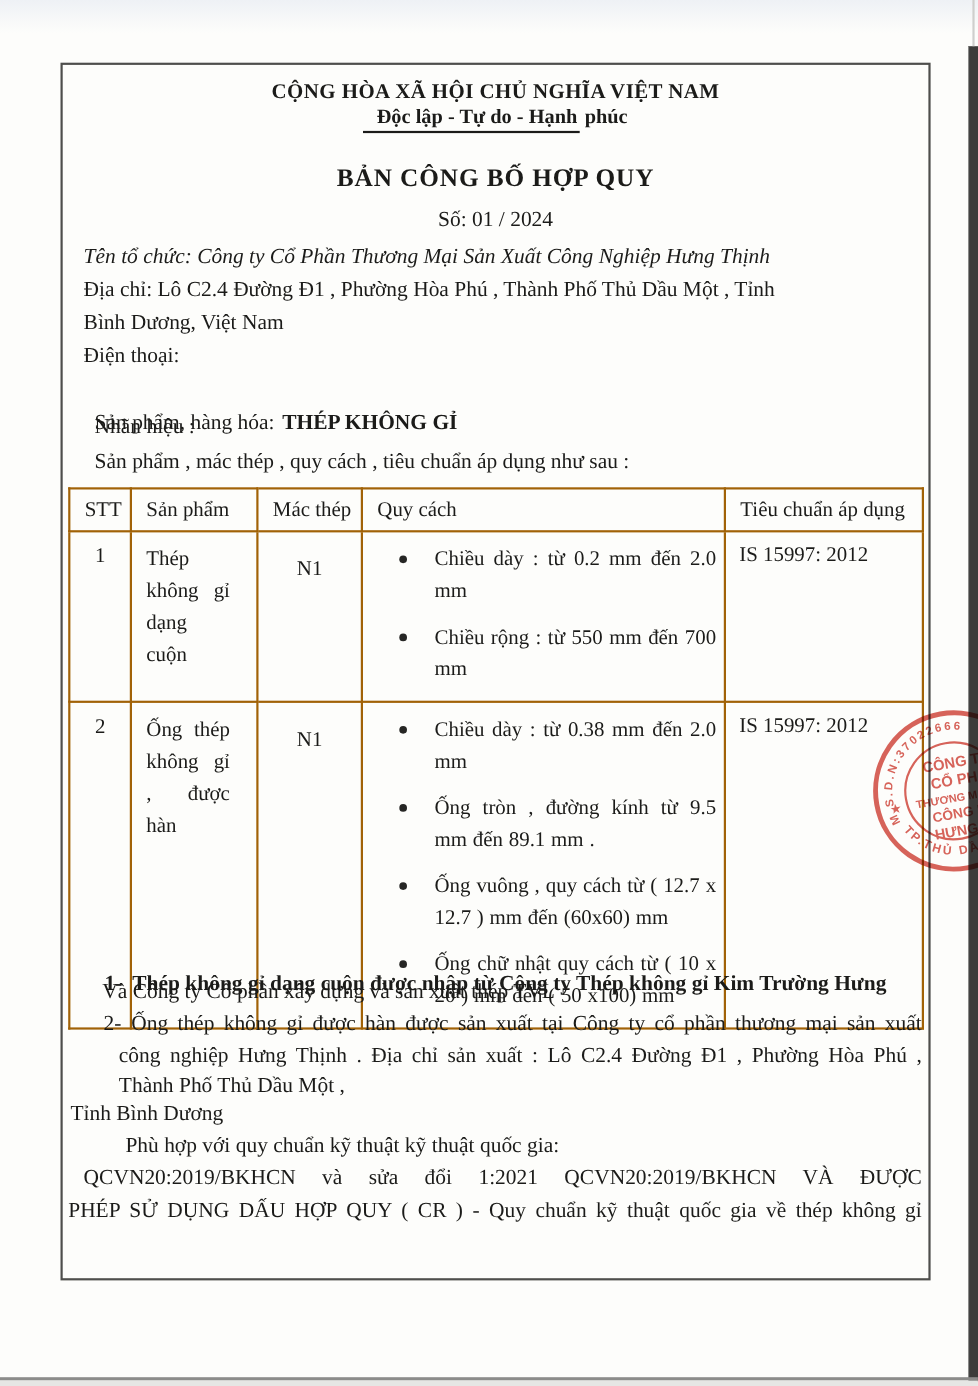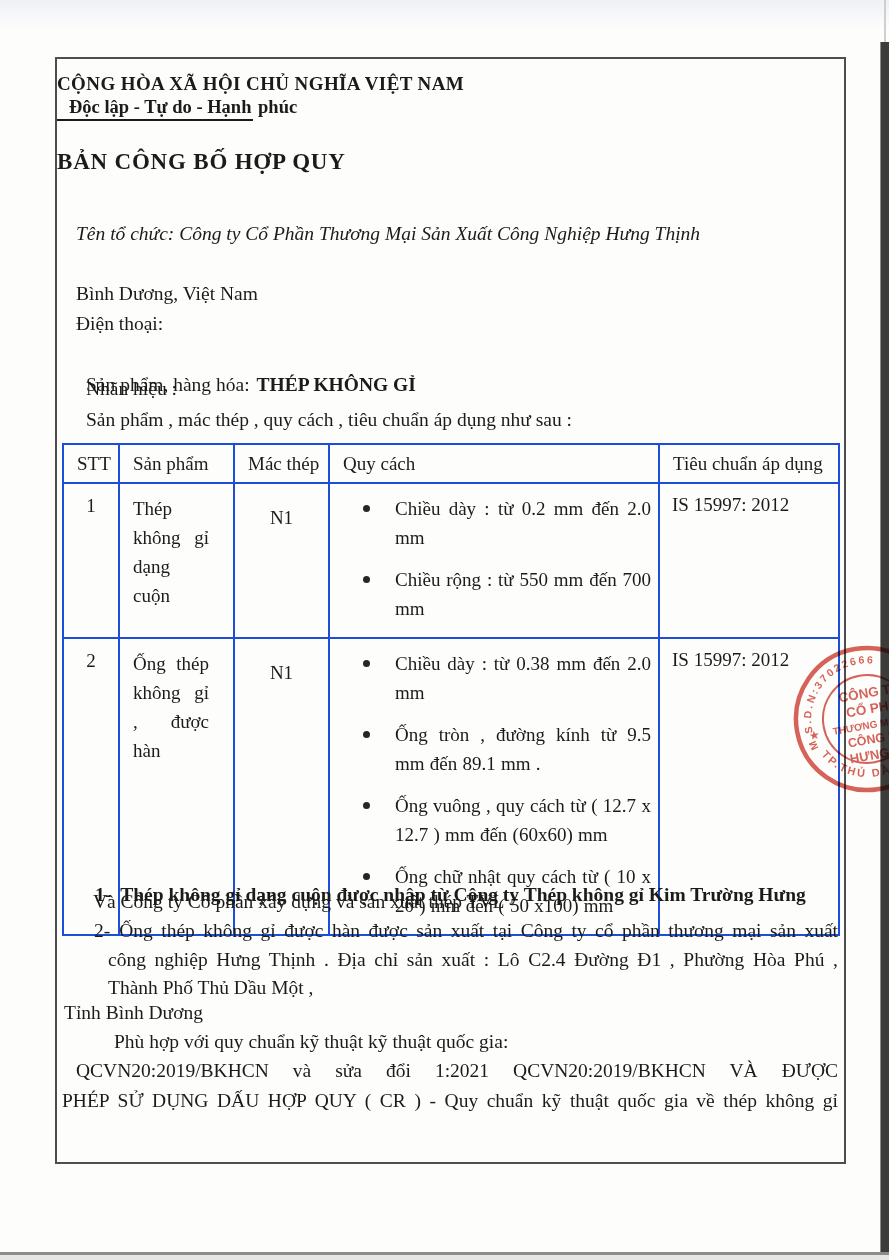--- a/index.html
+++ b/index.html
@@ -13,40 +13,40 @@
             background:linear-gradient(to right,#393937 0%,#47474  5 22%,#a9a9a7 42%,#dde0e4 65%,#f0f2f5 100%);}
   .edge-right{position:absolute;left:880px;top:42px;width:9px;height:1214px;background:#3c3c3a;
               border-left:1px solid #8a8a88;}
   .edge-right-top{position:absolute;left:884px;top:0;width:2px;height:42px;background:#cfcfcd;}
   .edge-bottom{position:absolute;left:0;top:1252px;width:889px;height:3px;background:#8c8c8a;}
   .edge-bottom-strip{position:absolute;left:0;top:1255px;width:889px;height:5px;background:#e6e6e4;}
   
   .frame{position:absolute;left:55px;top:57px;width:791px;height:1107px;box-sizing:border-box;
          border:2px solid #4e4e4c;}
   
-  .c{position:absolute;left:57px;width:787px;}
+  .c{position:absolute;left:57px;width:787px;text-align:center;}
   .country{top:73px;font-size:19px;font-weight:bold;letter-spacing:.4px;}
   .motto{top:97px;font-size:18.5px;font-weight:bold;}
   .motto .u{border-bottom:2px solid #1b1b19;padding:0 2px 2px 12px;}
   .doc-title{top:149px;font-size:23px;font-weight:bold;letter-spacing:.8px;}
   .doc-num{top:189px;font-size:19.5px;}
   
   .ln{position:absolute;font-size:19.5px;white-space:nowrap;}
   .org{left:76px;top:223px;font-style:italic;}
   .addr1{left:76px;top:253px;}
   .addr2{left:76px;top:283px;}
   .phone{left:76px;top:313px;}
   .product{left:86px;top:346px;margin-top:28px;}
   .product .val{font-weight:bold;margin-left:7px;}
   .brand{left:86px;top:378px;}
   .intro{left:86px;top:409px;}
   
   table.spec{position:absolute;left:62px;top:443px;width:776px;border-collapse:collapse;
              table-layout:fixed;font-size:19px;}
-  table.spec th,table.spec td{border:2px solid #1d4ed8;vertical-align:top;font-weight:normal;}
+  table.spec th,table.spec td{border:2px solid #a16207;vertical-align:top;font-weight:normal;}
   table.spec th{height:37px;vertical-align:middle;text-align:left;padding:0 0 0 13px;}
   th.h-stt{text-align:center;padding:0;}
   td.stt{text-align:center;padding-top:11px;height:auto;}
   tr.r1{height:99px;} tr.r2{height:234px;}
   td.prod{padding:10px 24px 0 13px;text-align:justify;line-height:29px;}
   td.grade{text-align:center;padding-top:23px;}
   td.specs ul{margin:9px 0 0 0;padding:0 6px 0 64px;list-style:none;}
   td.specs li{position:relative;margin-bottom:13px;line-height:29px;text-align:justify;
               word-spacing:.5px;}
   td.specs li::before{content:"";position:absolute;left:-32px;top:11px;width:7px;height:7px;
@@ -79,22 +79,24 @@
   <div class="edge-right"></div>
   <div class="edge-right-top"></div>
   <div class="edge-bottom"></div>
   <div class="edge-bottom-strip"></div>
 
   <div class="frame"></div>
 
   <div class="c country">CỘNG HÒA XÃ HỘI CHỦ NGHĨA VIỆT NAM</div>
   <div class="c motto"><span class="u">Độc lập - Tự do - Hạnh</span><span> phúc</span></div>
   <div class="c doc-title">BẢN CÔNG BỐ HỢP QUY</div>
+  <div class="c doc-num">Số: 01 / 2024</div>
 
   <div class="ln org">Tên tổ chức: Công ty Cổ Phần Thương Mại Sản Xuất Công Nghiệp Hưng Thịnh</div>
+  <div class="ln addr1">Địa chỉ: Lô C2.4 Đường Đ1 , Phường Hòa Phú , Thành Phố Thủ Dầu Một , Tỉnh</div>
   <div class="ln addr2">Bình Dương, Việt Nam</div>
   <div class="ln phone">Điện thoại:</div>
   <div class="ln product"><span>Sản phẩm, hàng hóa:</span><span class="val">THÉP KHÔNG GỈ</span></div>
   <div class="ln brand">Nhãn hiệu :</div>
   <div class="ln intro">Sản phẩm , mác thép , quy cách , tiêu chuẩn áp dụng như sau :</div>
 
   <table class="spec">
     <colgroup>
       <col style="width:56px">
         <col style="width:115px">

